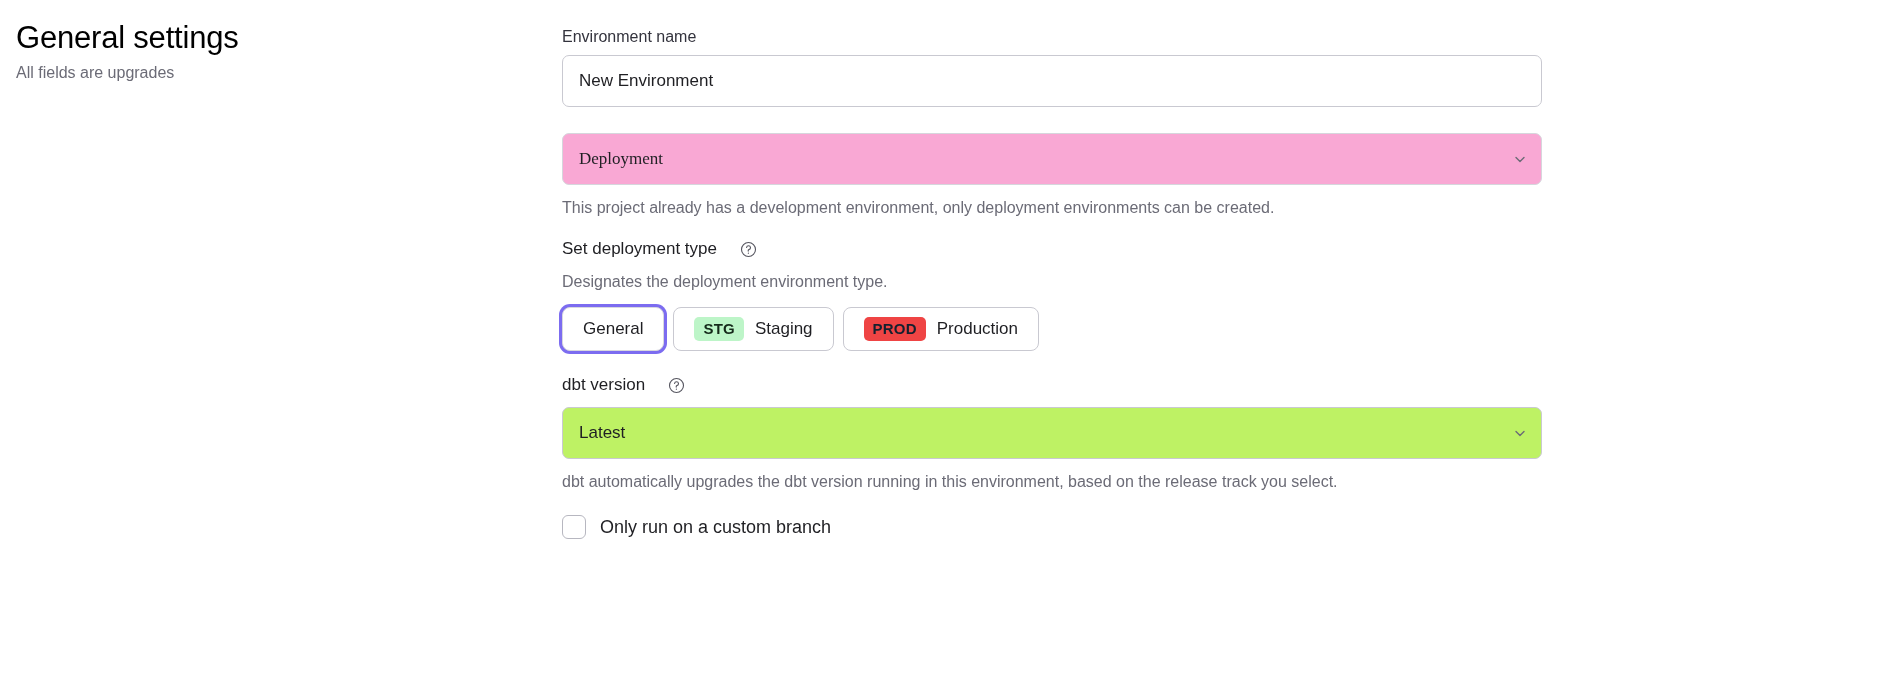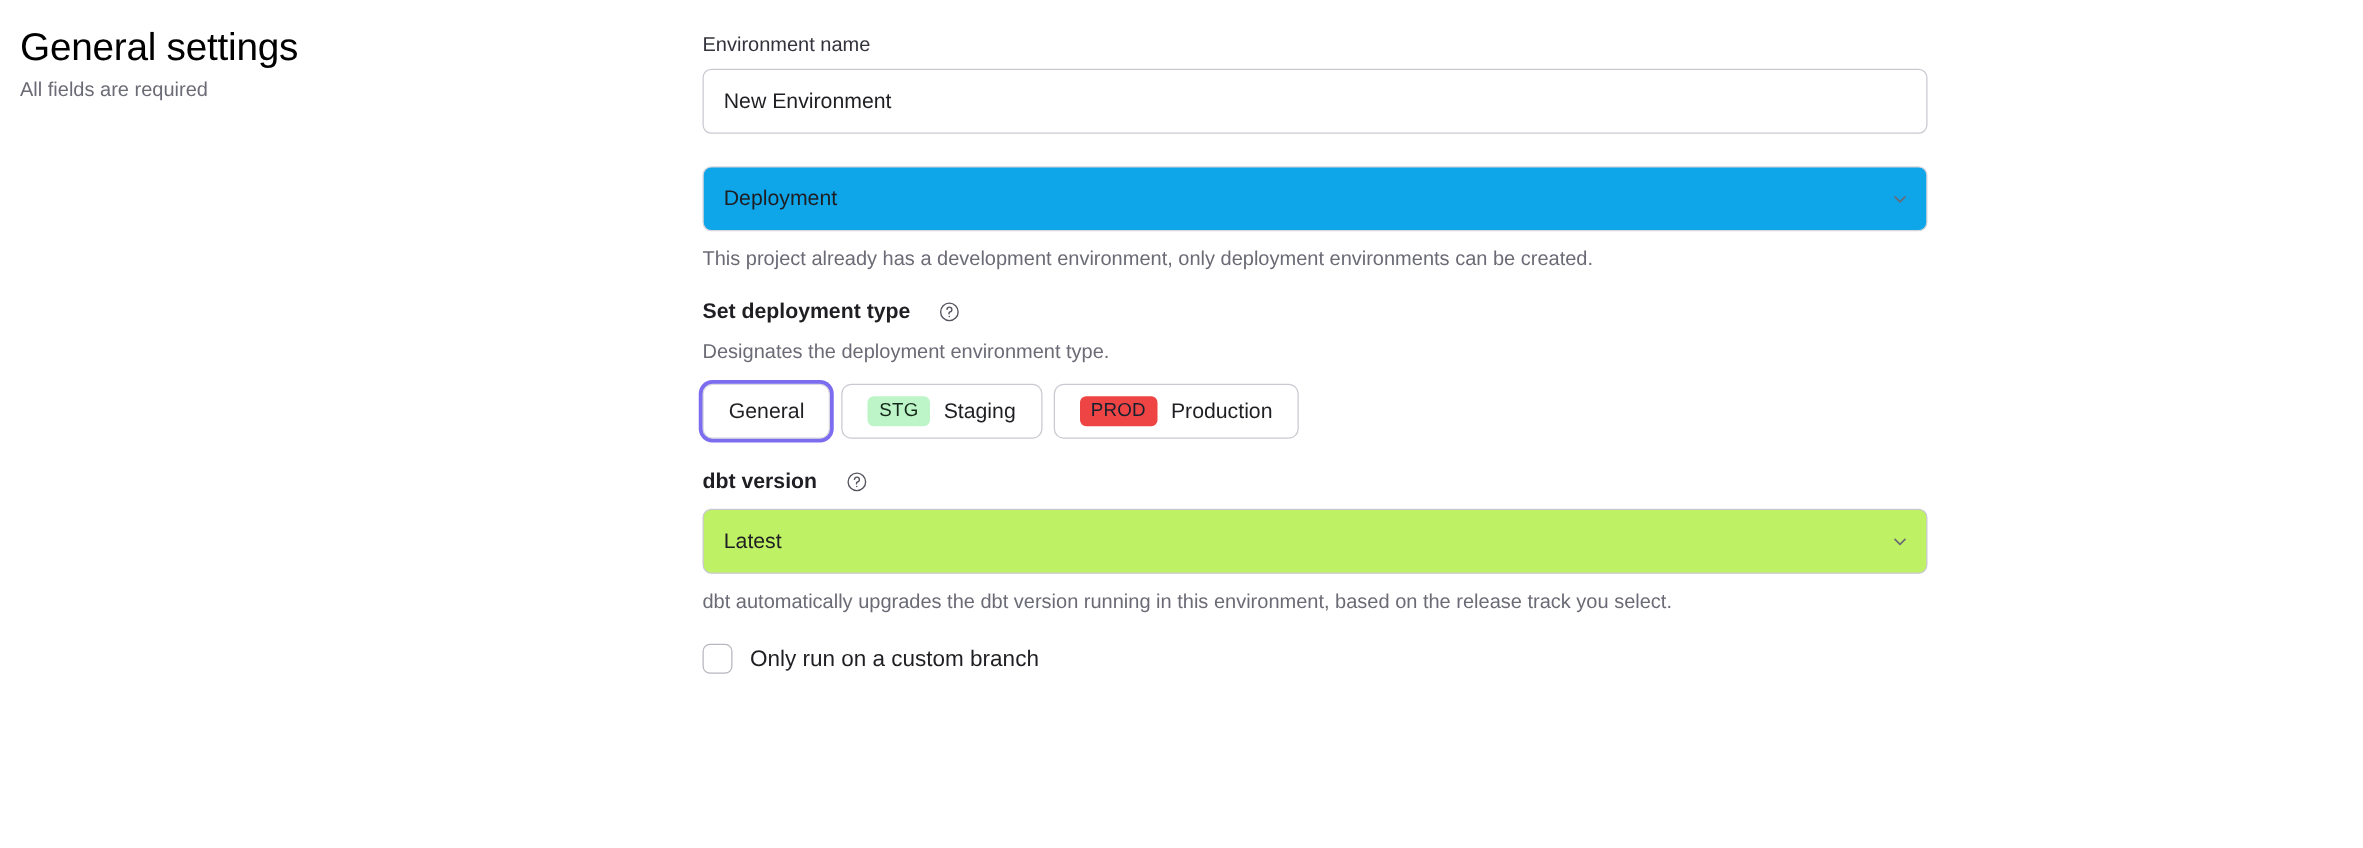--- a/index.html
+++ b/index.html
@@ -75,22 +75,23 @@
     width: 980px;
     height: 52px;
     border: 1px solid #c9c9d1;
     border-radius: 7px;
     background: #bef264;
     display: flex;
     align-items: center;
     padding: 0 16px;
   }
   .select-box.readonly {
-    background: #0ea5e9;
+    background: #f9a8d4;
     border-color: #d6d6dc;
+    font-family: Liberation Serif, serif;
   }
   .select-value {
     font-size: 17px;
     color: #1f1f23;
   }
   .chevron {
     position: absolute;
     right: 14px;
     top: 50%;
     transform: translateY(-50%);
@@ -113,21 +114,21 @@
   .spacer-22 { height: 22px; }
   .spacer-26 { height: 26px; }
 
   
   .section-head {
     display: flex;
     align-items: center;
     gap: 23px;
     font-size: 17px;
     line-height: 24px;
-    font-weight: 700;
+    font-weight: 400;
     color: #1f1f23;
   }
   .help-icon {
     width: 17px;
     height: 17px;
     flex: 0 0 17px;
     color: #55555f;
     display: inline-block;
   }
   .help-icon svg { display: block; }
@@ -152,21 +153,21 @@
     font-family: "Liberation Sans", sans-serif;
     cursor: pointer;
     white-space: nowrap;
   }
   .seg-btn.selected {
     box-shadow: 0 0 0 3px #7c6cf0;
     border-color: #d8d8de;
   }
   .seg-badge {
     font-size: 15px;
-    font-weight: 400;
+    font-weight: 700;
     letter-spacing: 0.2px;
     border-radius: 5px;
     padding: 4px 9px;
     line-height: 16px;
   }
   .badge-stg { background: #bdf5c8; color: #15291a; }
   .badge-prod { background: #ef4444; color: #13202f; }
 
   
   .check-row {
@@ -189,21 +190,21 @@
     font-weight: 500;
   }
 </style>
 </head>
 <body>
 
 <div class="page">
 
   <div class="left-col">
     <div class="page-title">General settings</div>
-    <div class="page-subtitle">All fields are required</div>
+    <div class="page-subtitle">All fields are upgrades</div>
   </div>
 
   <div class="form-col">
 
     <div class="field-label">Environment name</div>
     <input class="text-input" type="text" value="New Environment" placeholder="Environment name" style="">
 
     <div class="spacer-26"></div>
 
     <div class="select-box readonly">

